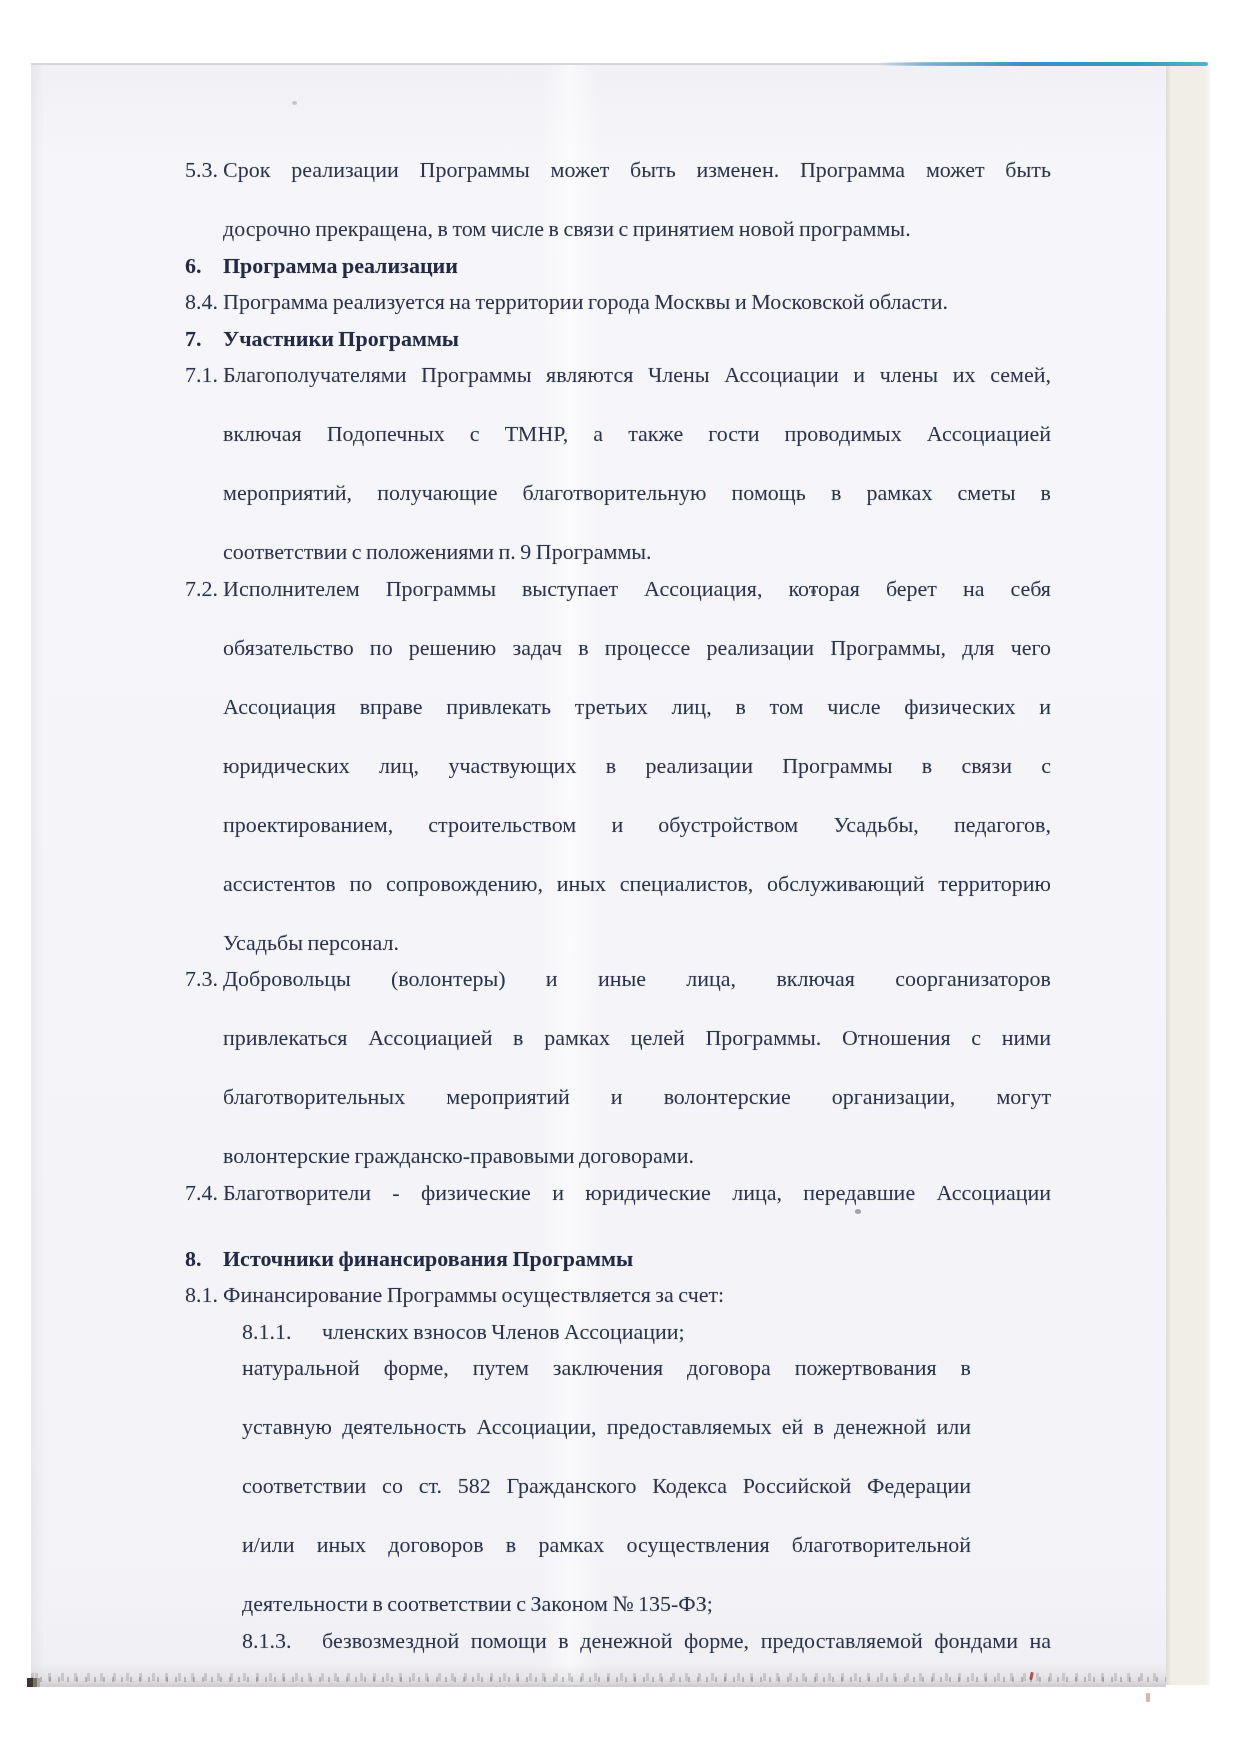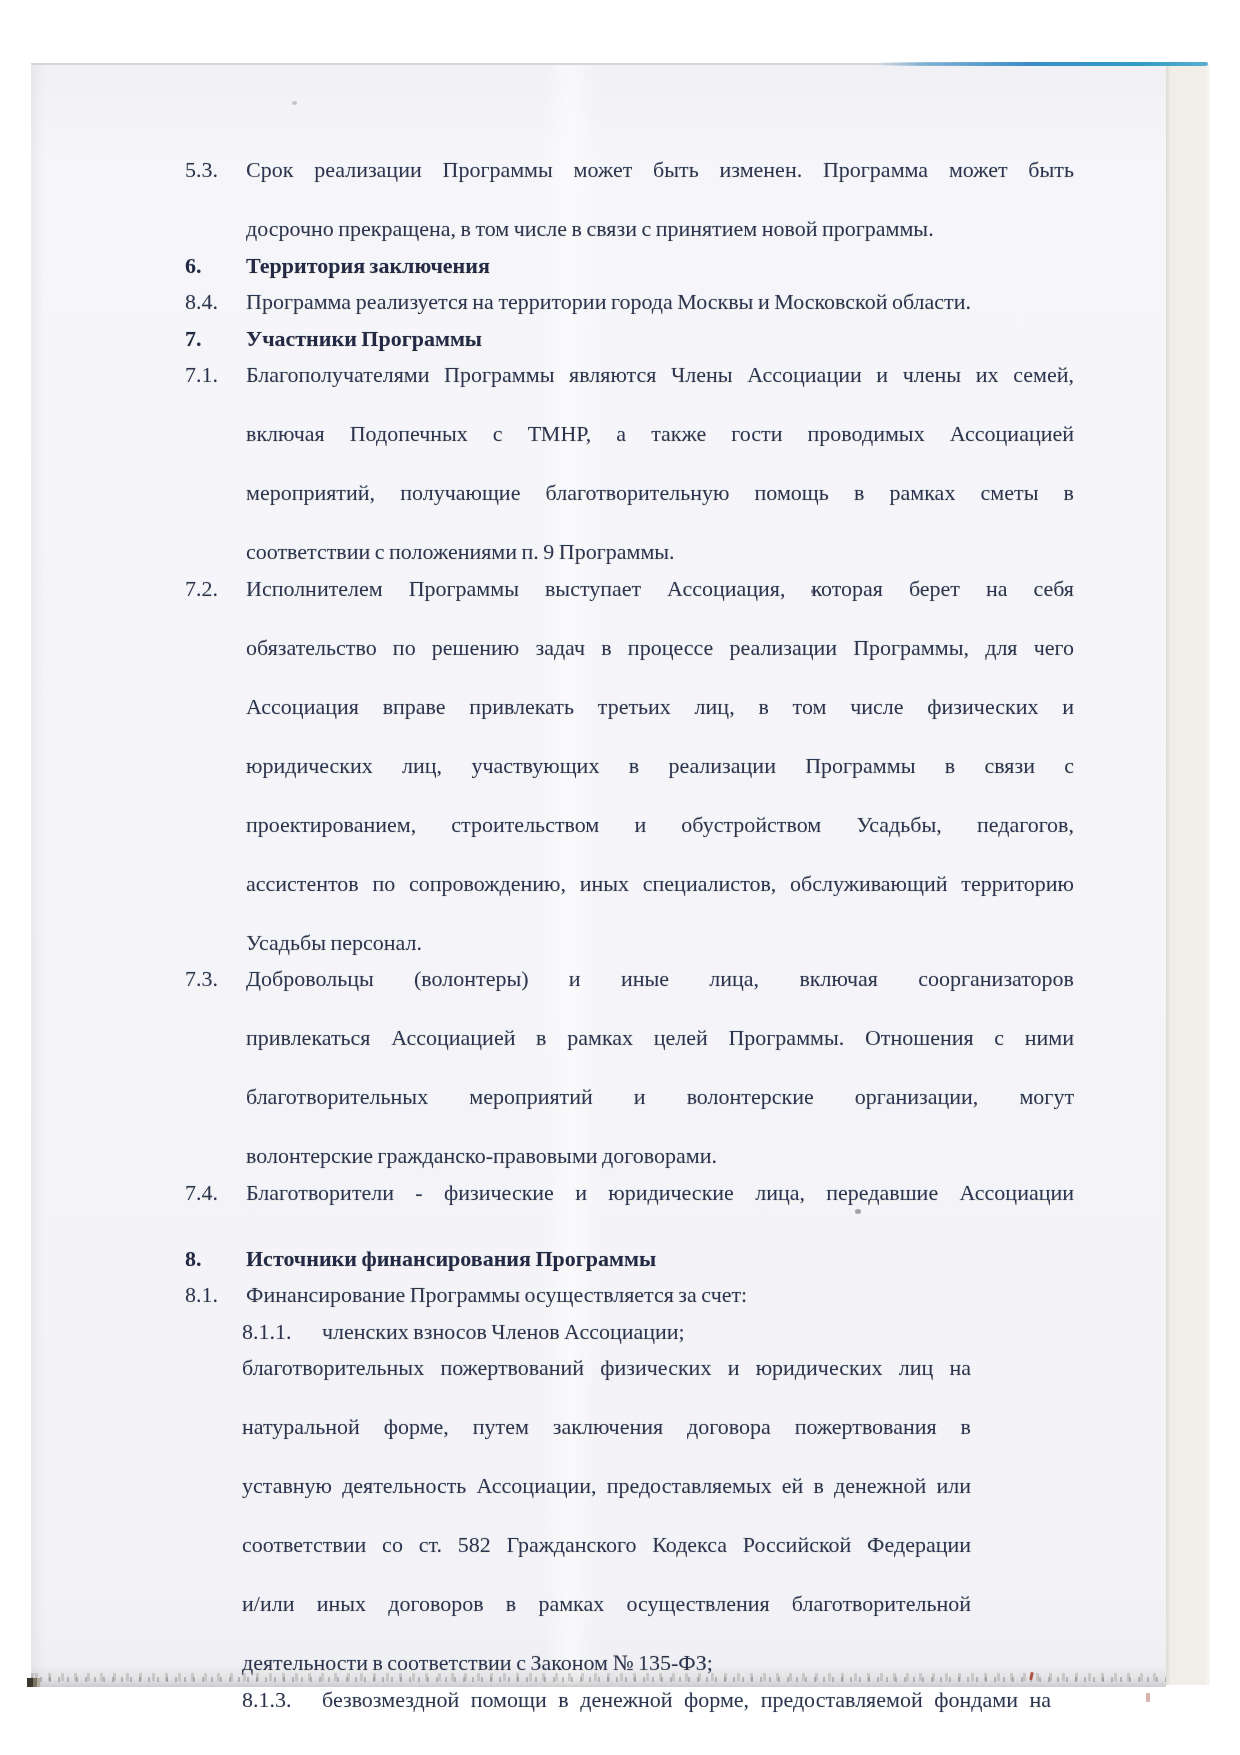--- a/index.html
+++ b/index.html
@@ -61,21 +61,21 @@
     position:absolute;left:31px;top:63px;width:1135px;
     padding-top:92px;box-sizing:border-box;
     font-size:22px;line-height:29.5px;color:var(--ink);
     word-spacing:-1px;
   }
   .row{display:flex;margin-bottom:7px;}
   .row.l1{margin-left:154px;}
   .row.l2{margin-left:211px;}
   .row.l1 .num{flex:0 0 38px;}
   .row.l2 .num{flex:0 0 80px;}
-  .row.l1 .text{width:828px;margin-left:23px;}
+  .row.l1 .text{width:828px;}
   .row.l2 .text{width:729px;}
   .num,.line{
     text-shadow:0 1px 0 rgba(192,172,74,.14), 0 -1px 0 rgba(66,188,198,.13);
   }
   .text{flex:0 0 auto;}
   .line{text-align:left;}
   .line.j{text-align:justify;}
   .line.j::after{content:"";display:inline-block;width:100%;height:0;}
   .row.heading{font-weight:bold;color:var(--ink-bold);}
   .row.heading .num{font-weight:bold;}
@@ -98,21 +98,21 @@
     <div class="row l1">
       <span class="num">5.3.</span>
       <div class="text">
         <div class="line j">Срок реализации Программы может быть изменен. Программа может быть</div>
         <div class="line">досрочно прекращена, в том числе в связи с принятием новой программы.</div>
       </div>
     </div>
     <div class="row l1 heading">
       <span class="num">6.</span>
       <div class="text">
-        <div class="line">Территория заключения</div>
+        <div class="line">Программа реализации</div>
       </div>
     </div>
     <div class="row l1">
       <span class="num">8.4.</span>
       <div class="text">
         <div class="line">Программа реализуется на территории города Москвы и Московской области.</div>
       </div>
     </div>
     <div class="row l1 heading">
       <span class="num">7.</span>
@@ -169,21 +169,20 @@
       </div>
     </div>
     <div class="row l2">
       <span class="num">8.1.1.</span>
       <div class="text">
         <div class="line">членских взносов Членов Ассоциации;</div>
       </div>
     </div>
     <div class="row l2">
       <div class="text">
-        <div class="line j">благотворительных пожертвований физических и юридических лиц на</div>
         <div class="line j">натуральной форме, путем заключения договора пожертвования в</div>
         <div class="line j">уставную деятельность Ассоциации, предоставляемых ей в денежной или</div>
         <div class="line j">соответствии со ст. 582 Гражданского Кодекса Российской Федерации</div>
         <div class="line j">и/или иных договоров в рамках осуществления благотворительной</div>
         <div class="line">деятельности в соответствии с Законом № 135-ФЗ;</div>
       </div>
     </div>
     <div class="row l2">
       <span class="num">8.1.3.</span>
       <div class="text">

